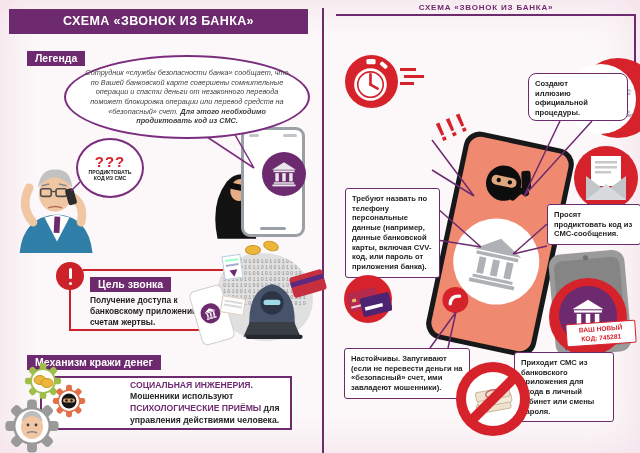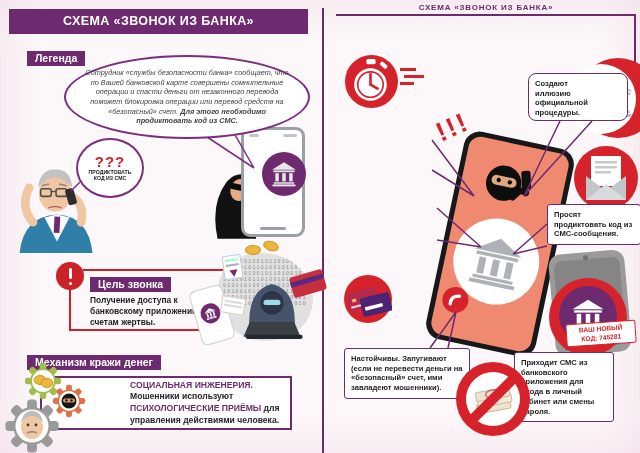--- a/index.html
+++ b/index.html
@@ -209,20 +209,21 @@
       <circle cx="25" cy="29" r="16" fill="#fff"></circle>
       <circle cx="25" cy="29" r="12.5" fill="none" stroke="#d6222b" stroke-width="1.6"></circle>
       <line x1="25" y1="29" x2="25" y2="19" stroke="#d6222b" stroke-width="2.6" stroke-linecap="round"></line>
       <line x1="25" y1="29" x2="32" y2="33" stroke="#d6222b" stroke-width="2.6" stroke-linecap="round"></line>
     </svg>
   </div>
   <div class="abs" style="left:400px;top:68px;width:16px;height:2.5px;background:#d6222b;z-index:7;"></div>
   <div class="abs" style="left:404px;top:75px;width:20px;height:2.5px;background:#d6222b;z-index:7;"></div>
   <div class="abs" style="left:400px;top:82px;width:14px;height:2.5px;background:#d6222b;z-index:7;"></div>
 
+  <div class="sign-box" style="left:345px;top:188px;width:81px;">Требуют назвать по телефону персональные данные (например, данные банковской карты, включая CVV-код, или пароль от приложения банка).</div>
   <div class="red-circle" style="left:344px;top:275px;width:48px;height:48px;z-index:7;">
     <svg viewBox="0 0 48 48" width="48" height="48">
       <rect x="4" y="15" width="30" height="19" rx="2.5" fill="#b5294d" transform="rotate(-14 19 24)"></rect>
       <rect x="8" y="24" width="4" height="3" fill="#e9c46a" transform="rotate(-14 10 25)"></rect>
       <rect x="7" y="29" width="22" height="2" fill="#fff" opacity=".8" transform="rotate(-14 18 30)"></rect>
       <rect x="17" y="20" width="30" height="19" rx="2.5" fill="#4d2472" transform="rotate(-14 32 29)"></rect>
       <rect x="21" y="30" width="18" height="3.5" fill="#fff" transform="rotate(-14 30 32)"></rect>
     </svg>
   </div>
 

